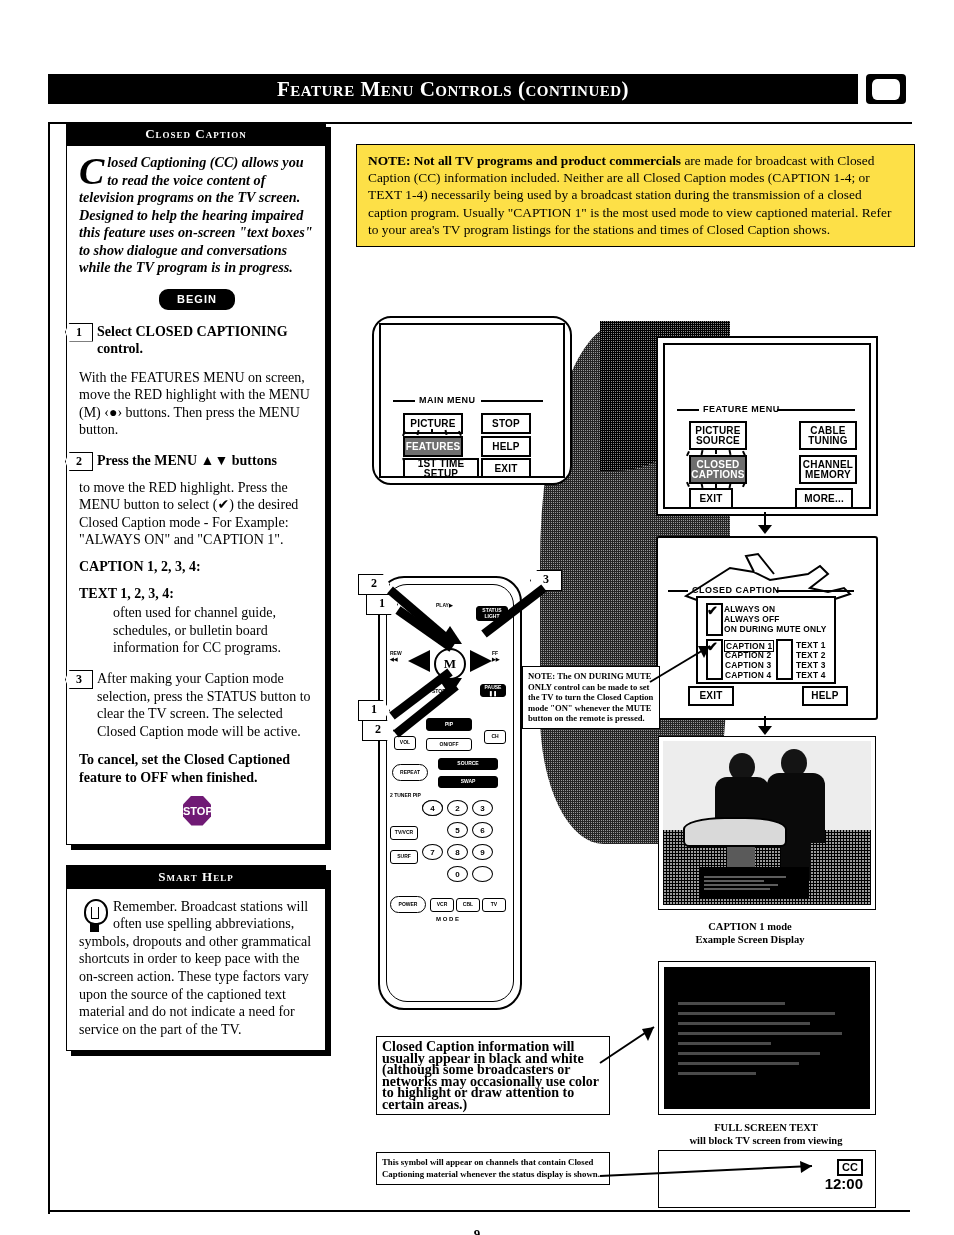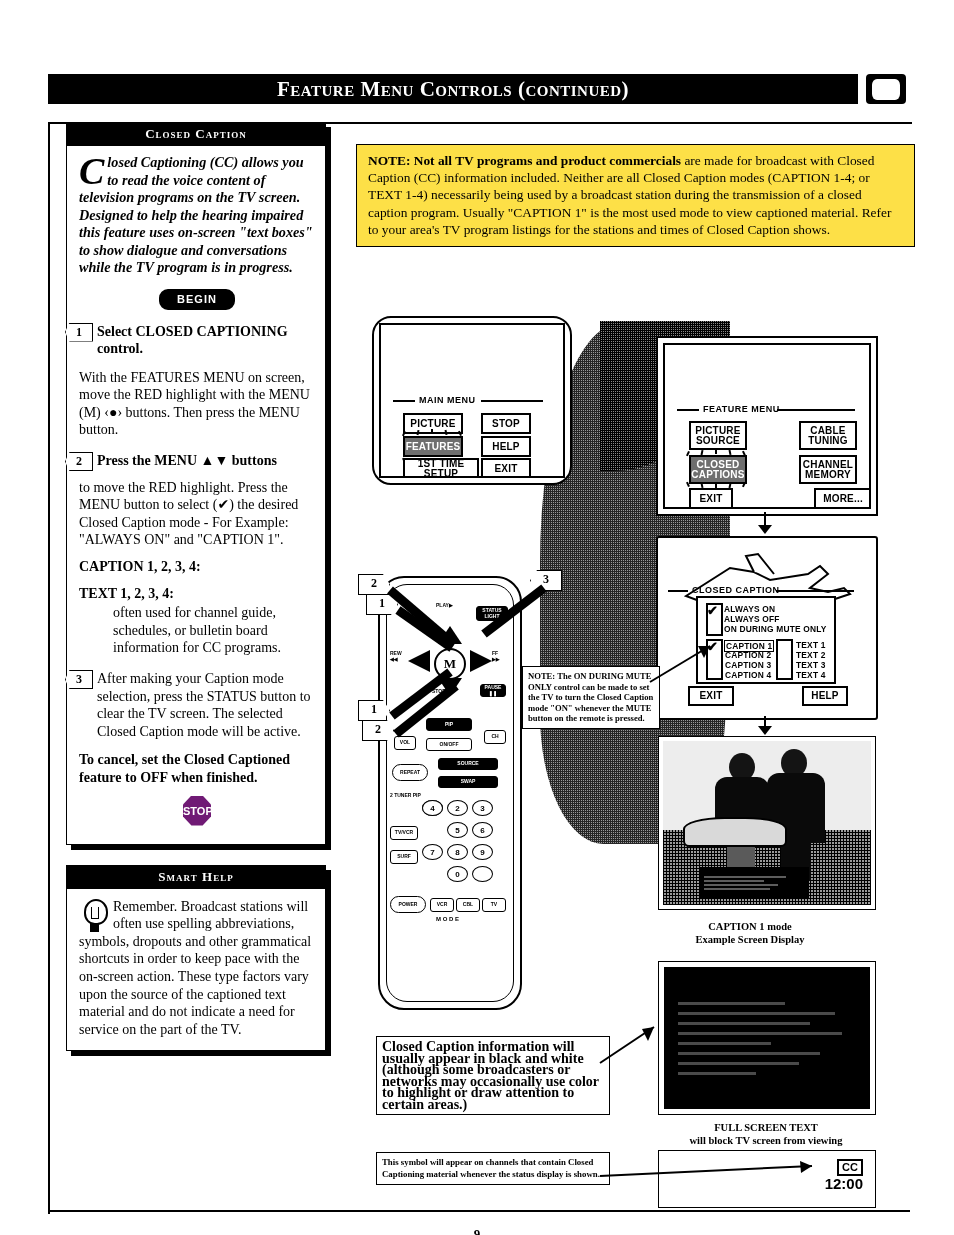--- a/index.html
+++ b/index.html
@@ -413,21 +413,21 @@
           <i style="left:32px;top:33px"></i>
             <i style="left:46px;top:32px;transform:rotate(12deg)"></i>
           <i style="left:60px;top:31px;transform:rotate(25deg)"></i>
         </div>
         <div class="mbtn hl" style="left:24px;top:110px;width:54px;height:25px;white-space:pre-line">CLOSED
 CAPTIONS</div>
         <div class="mbtn" style="left:134px;top:110px;width:54px;height:25px;white-space:pre-line">CHANNEL
 MEMORY</div>
 
         <div class="mbtn" style="left:24px;top:143px;width:40px;height:17px">EXIT</div>
-        <div class="mbtn" style="left:149px;top:143px;width:54px;height:17px">MORE...</div>
+        <div class="mbtn" style="left:130px;top:143px;width:54px;height:17px">MORE...</div>
 
       </div>
     </div>
   </div>
 
   <div class="connector" style="left:764px;top:476px;width:2px;height:18px"></div>
   <div class="arrowhead" style="left:758px;top:489px;border-left:7px solid transparent;border-right:7px solid transparent;border-top:9px solid #000"></div>
 
   <div class="tvshell" style="left:656px;top:500px;width:218px;height:180px;border-radius:3px">
     <div class="menu-screen">

